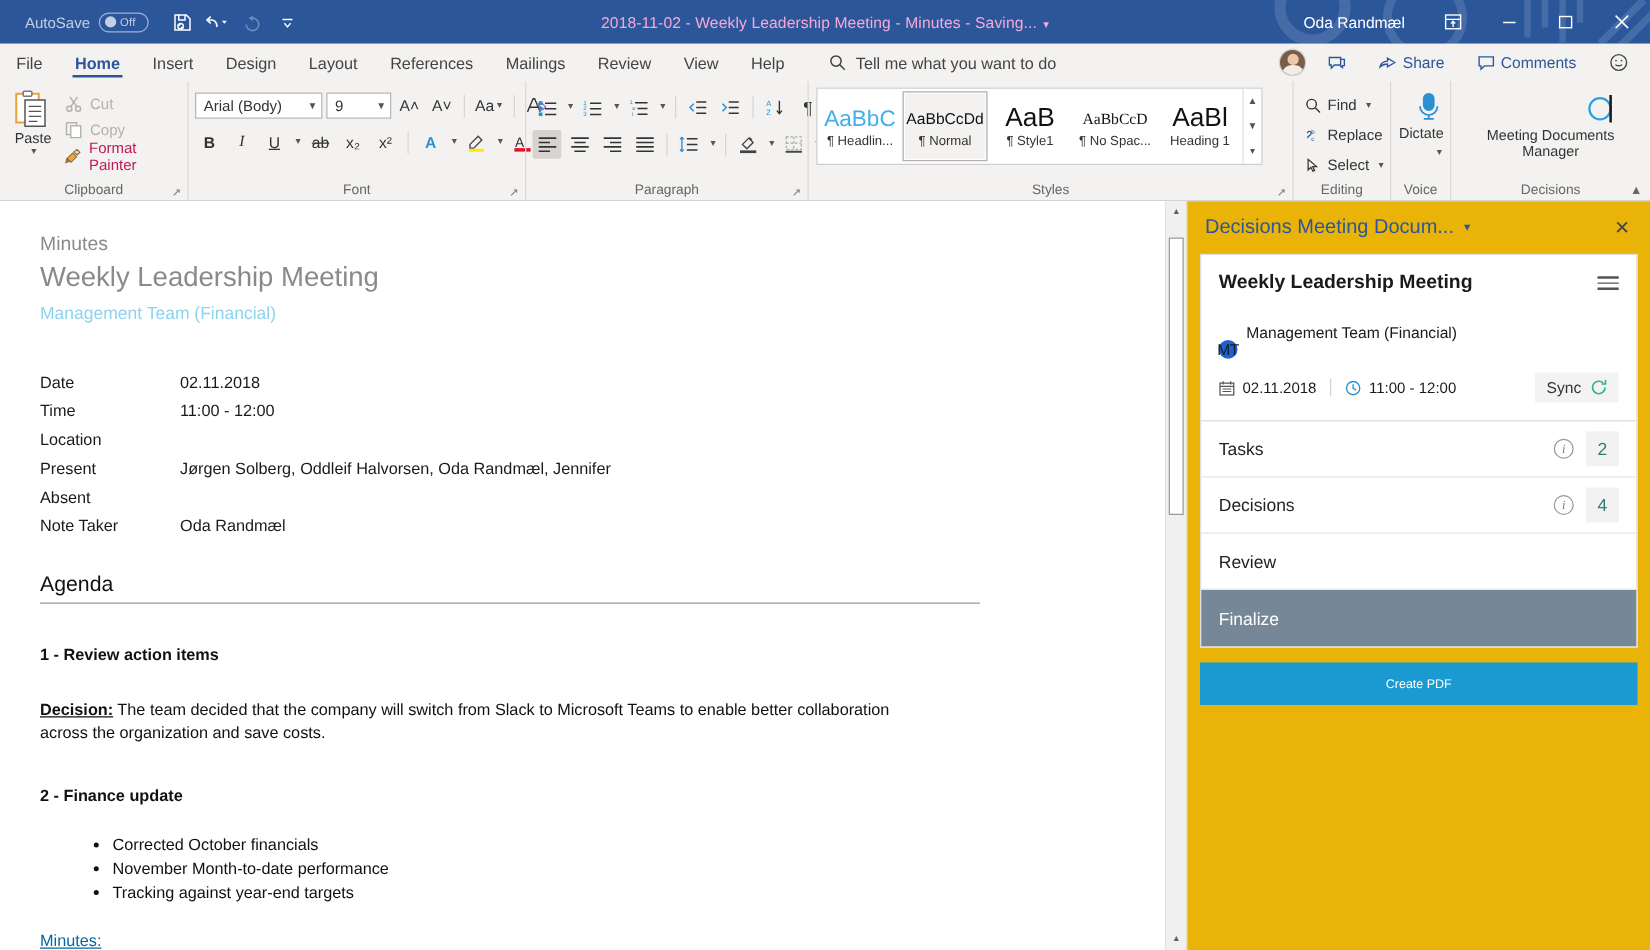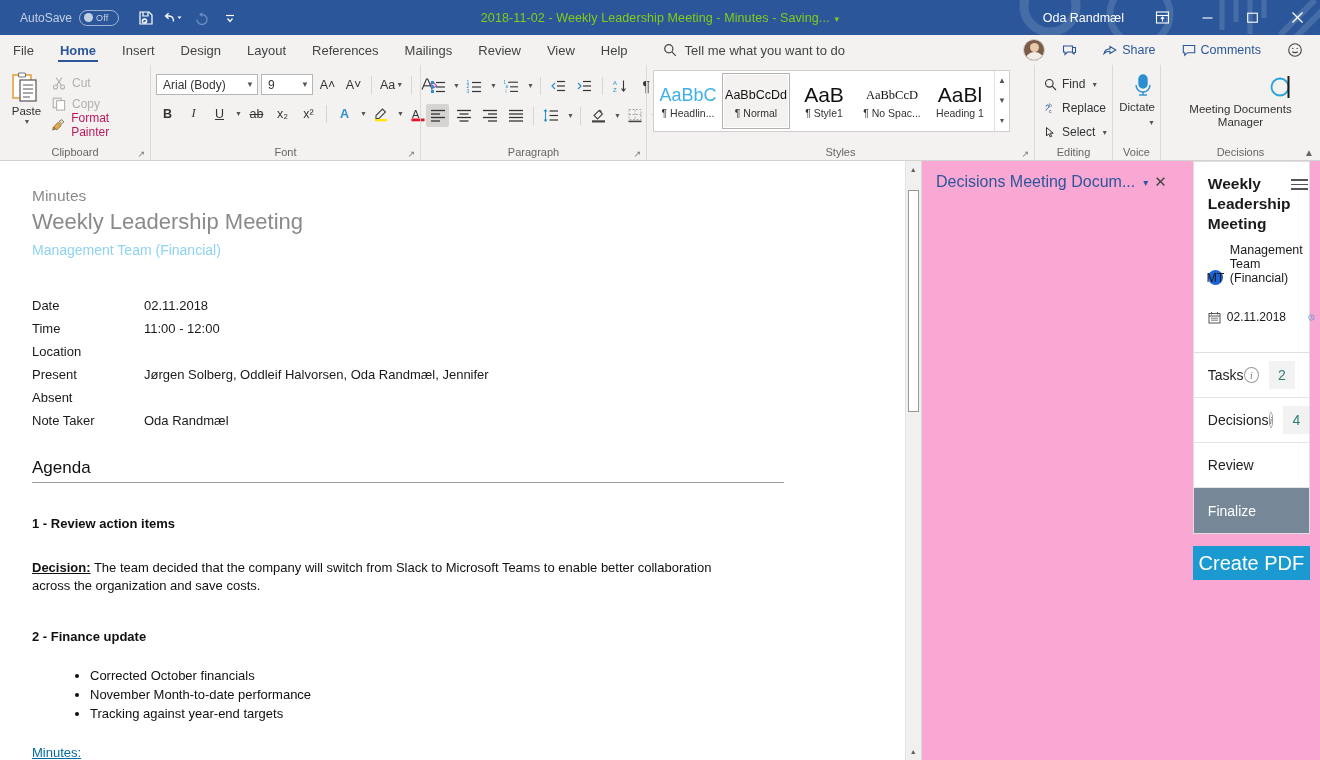--- a/index.html
+++ b/index.html
@@ -25,21 +25,21 @@
   .toggle .knob { width: 9px; height: 9px; border-radius: 50%; background: #c3cfe3; margin-left: 4px; }
   .toggle .off { font-size: 9px; color: #c3cfe3; margin-left: 3px; letter-spacing: .2px;}
   .qat { display: flex; align-items: center; gap: 2px; margin-left: 14px; z-index:2;}
   .qat-btn {
     width: 26px; height: 26px; display: flex; align-items: center; justify-content: center;
     border-radius: 2px;
   }
   .qat-btn svg { display: block; }
   .tb-title {
     position: absolute; left: 0; right: 0; text-align: center; font-size: 12.5px;
-    color: #84cc16; pointer-events: none; letter-spacing: .1px;
+    color: #f9a8d4; pointer-events: none; letter-spacing: .1px;
   }
   .tb-title .caret { font-size: 9px; margin-left: 5px; display:inline-block; }
   .tb-right { margin-left: auto; display: flex; align-items: center; z-index: 2; }
   .tb-user { font-size: 12.5px; margin-right: 16px; }
   .tb-ico {
     width: 45px; height: 35px; display: flex; align-items: center; justify-content: center;
   }
 
   
   .tabsrow {
@@ -161,21 +161,21 @@
     font-size: 7px; color: #606060; background: #f0f0f0;
   }
   .vscroll .track { position: absolute; top: 17px; bottom: 17px; left: 0; right: 0; background: #f0f0f0; }
   .vscroll .thumb {
     position: absolute; left: 2px; right: 2px; top: 29px; height: 222px;
     background: #ffffff; border: 1px solid #989898;
   }
   .vscroll .arrow.bot { position: absolute; bottom: 0; left: 0; right: 0; }
 
   
-  .pane { flex: 1; background: #f9a8d4; display: flex; border-left: 1px solid #dad8d6; }
+  .pane { flex: 1; background: #eab308; display: flex; flex-direction: column; border-left: 1px solid #dad8d6; }
   .pane-head {
     height: 42px; display: flex; align-items: center; padding: 0 10px 0 14px; flex: none;
   }
   .pane-title { font-size: 16px; color: #2b579a; font-weight: 400; }
   .pane-caret { font-size: 10px; color: #2b579a; margin-left: 8px; }
   .pane-close { margin-left: auto; font-size: 15px; color: #444; padding: 0 6px; }
   .pane-body { padding: 0 10px; flex: 1; overflow: hidden; }
   .card {
     background: #fff; border: 1px solid #e0dede; padding: 12px 14px 14px;
   }
@@ -207,21 +207,21 @@
   .info-i {
     width: 16px; height: 16px; border-radius: 50%; border: 1px solid #9a9a9a; color: #777;
     font-size: 10px; display: flex; align-items: center; justify-content: center;
     font-family: "Liberation Serif", serif; font-style: italic; margin-right: 10px;
   }
   .count {
     min-width: 26px; height: 28px; background: #f2f2f2; color: #2d7d72; font-size: 14px;
     display: flex; align-items: center; justify-content: center; padding: 0 6px;
   }
   .pdfbtn {
-    margin-top: 12px; height: 34px; background: #1b9ad1; color: #fff; font-size: 20px;
+    margin-top: 12px; height: 34px; background: #1b9ad1; color: #fff; font-size: 10px;
     display: flex; align-items: center; justify-content: center;
   }
 </style>
 </head>
 <body>
 
 <div id="app">
 
   <div class="titlebar">
     <svg class="tb-deco" viewBox="0 0 330 35">

